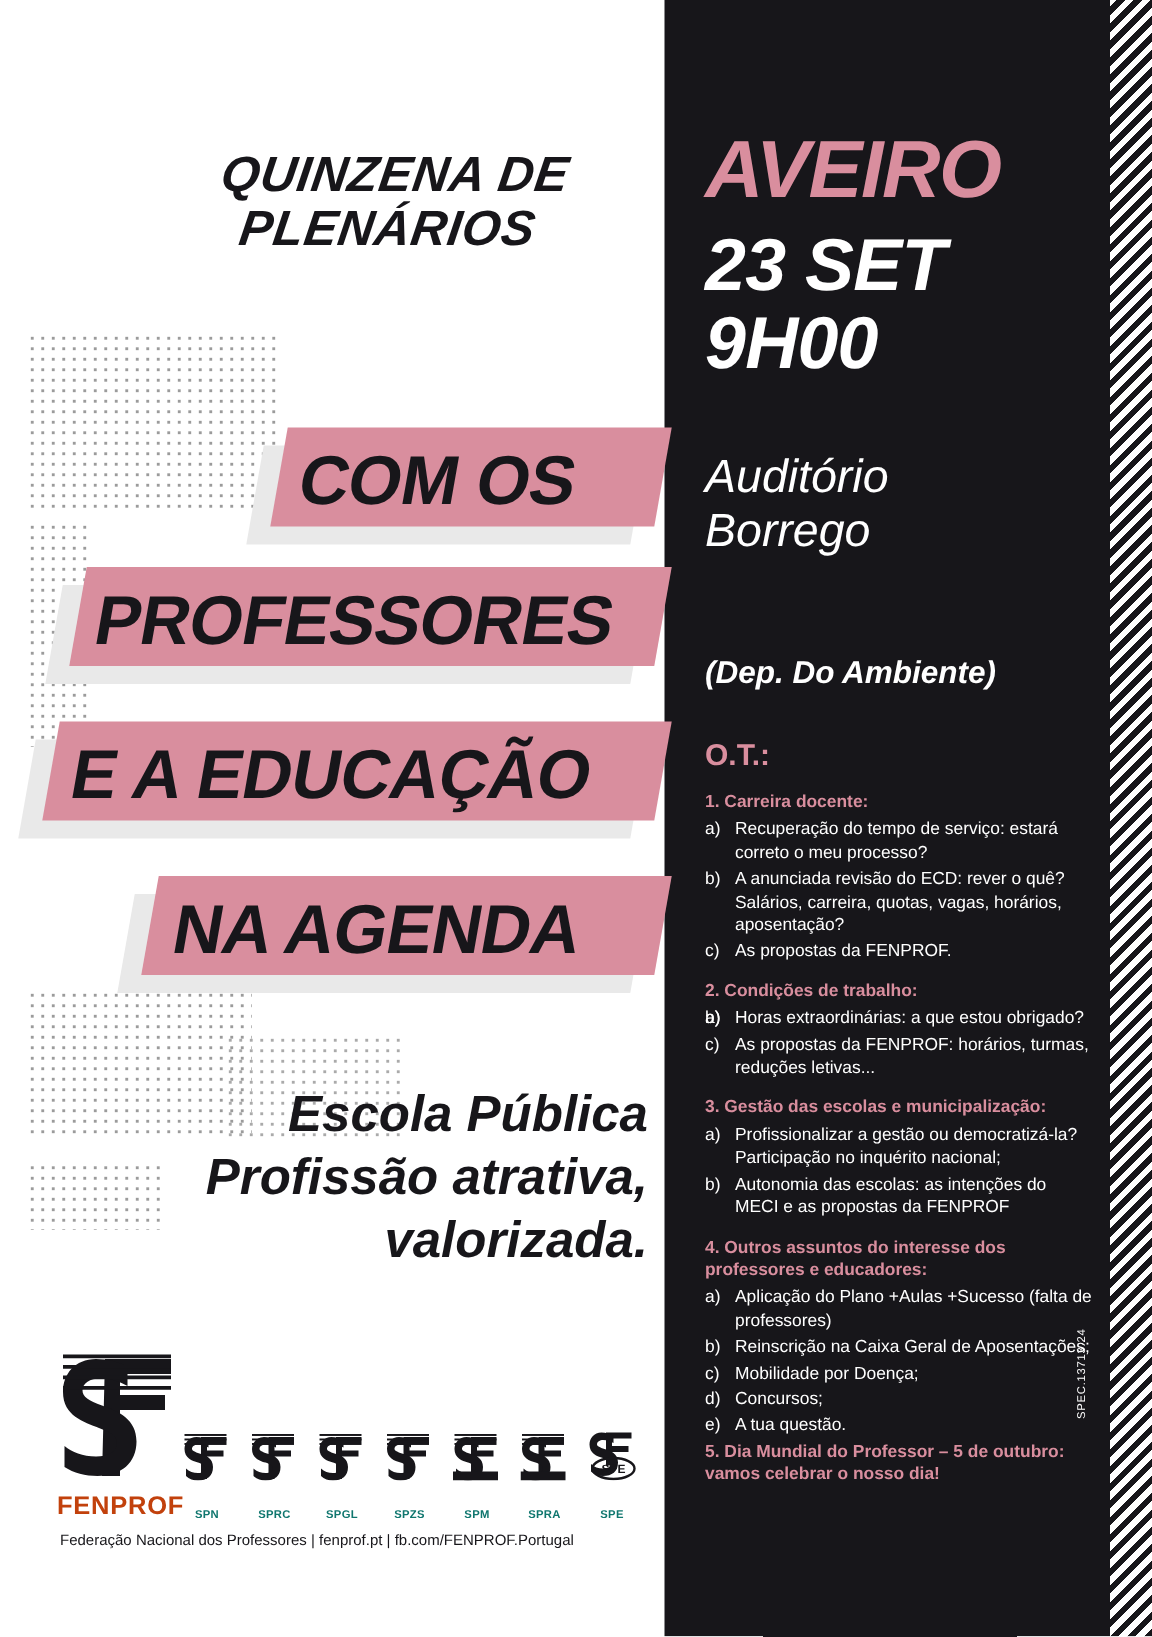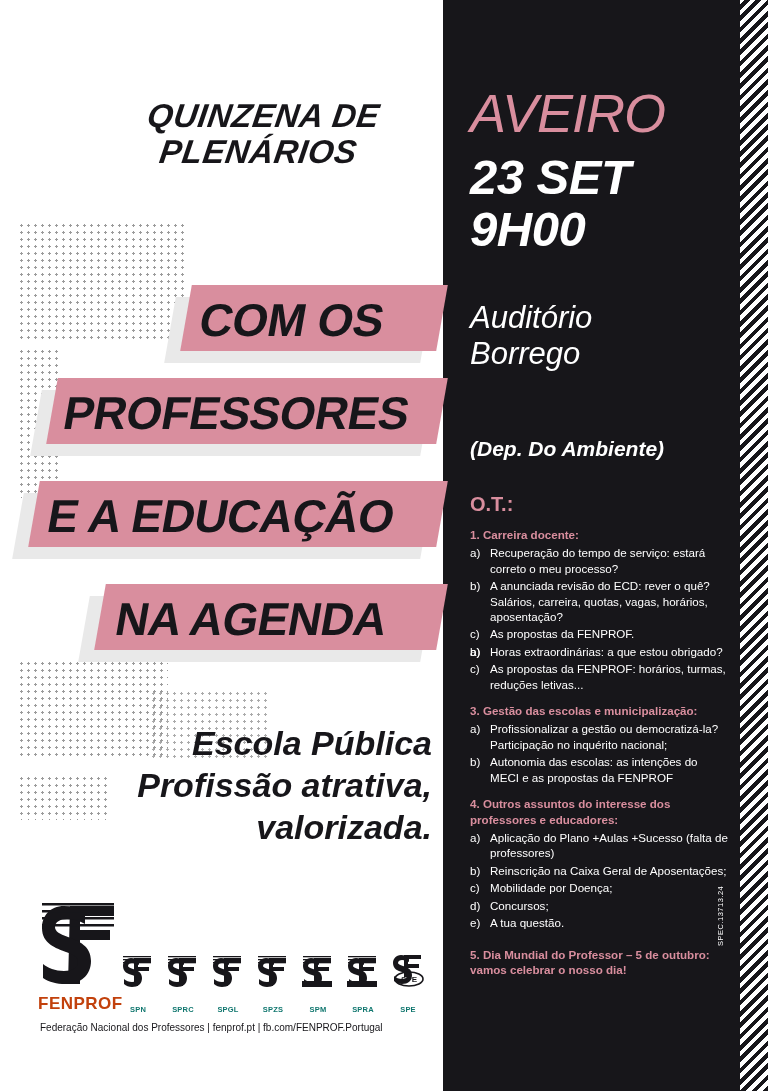--- a/index.html
+++ b/index.html
@@ -120,21 +120,21 @@
     font-size: 34px;
     line-height: 1.24;
   }
 
   
   .city {
     position: absolute;
     left: 470px;
     top: 86px;
     color: #d98e9e;
-    font-weight: 400;
+    font-weight: 700;
     font-style: italic;
     font-size: 54px;
     letter-spacing: -1px;
     line-height: 1;
   }
   .date {
     position: absolute;
     left: 470px;
     top: 152px;
     color: #ffffff;
@@ -199,21 +199,21 @@
     margin-bottom: 2px;
   }
   .agenda li .mk {
     position: absolute;
     left: 0;
     top: 0;
   }
   .agenda .closing {
     color: #d98e9e;
     font-weight: 700;
-    margin-top: 17px;
+    margin-top: 2px;
     line-height: 1.3;
   }
 
   .side-code {
     position: absolute;
     left: 716px;
     top: 946px;
     color: #ffffff;
     font-size: 7.5px;
     letter-spacing: .5px;
@@ -330,20 +330,21 @@
 
   <div class="agenda">
 
     <div class="sec">1. Carreira docente:</div>
     <ol>
       <li><span class="mk">a)</span><span>Recuperação do tempo de serviço: estará correto o meu processo?</span></li>
       <li><span class="mk">b)</span><span>A anunciada revisão do ECD: rever o quê? Salários, carreira, quotas, vagas, horários, aposentação?</span></li>
       <li><span class="mk">c)</span><span>As propostas da FENPROF.</span></li>
     </ol>
 
+    <div class="sec gap">2. Condições de trabalho:</div>
     <ol>
       <li><span class="mk">a)</span></li>
       <li><span class="mk">b)</span><span>Horas extraordinárias: a que estou obrigado?</span></li>
       <li><span class="mk">c)</span><span>As propostas da FENPROF: horários, turmas, reduções letivas...</span></li>
     </ol>
 
     <div class="sec gap">3. Gestão das escolas e municipalização:</div>
     <ol>
       <li><span class="mk">a)</span><span>Profissionalizar a gestão ou democratizá-la? Participação no inquérito nacional;</span></li>
       <li><span class="mk">b)</span><span>Autonomia das escolas: as intenções do MECI e as propostas da FENPROF</span></li>

